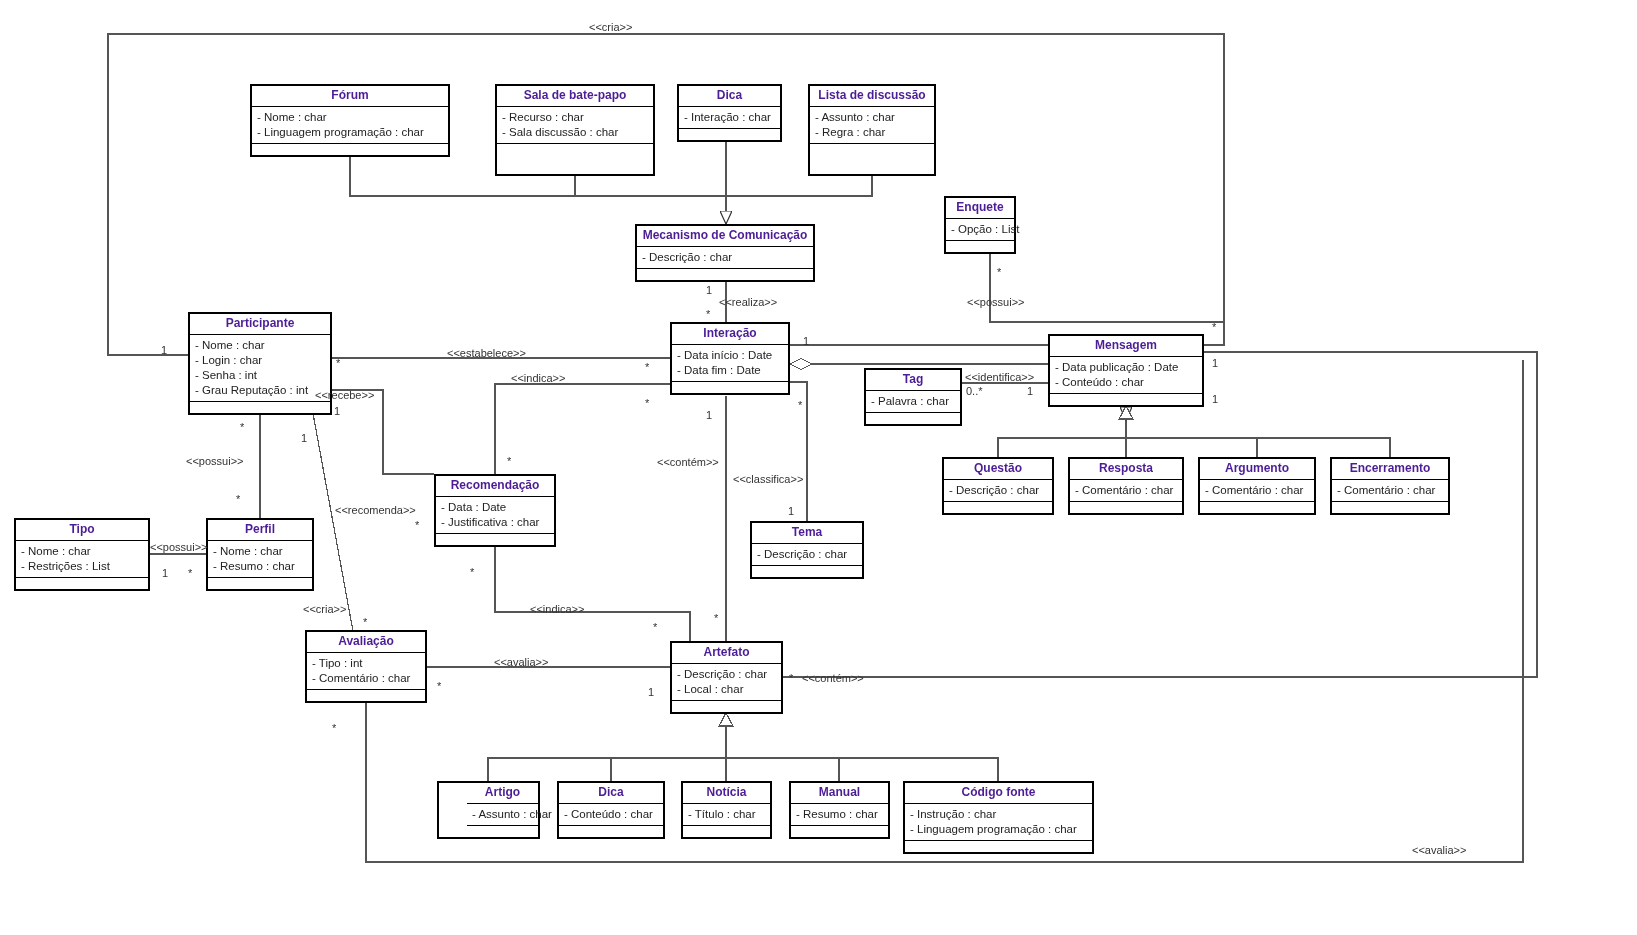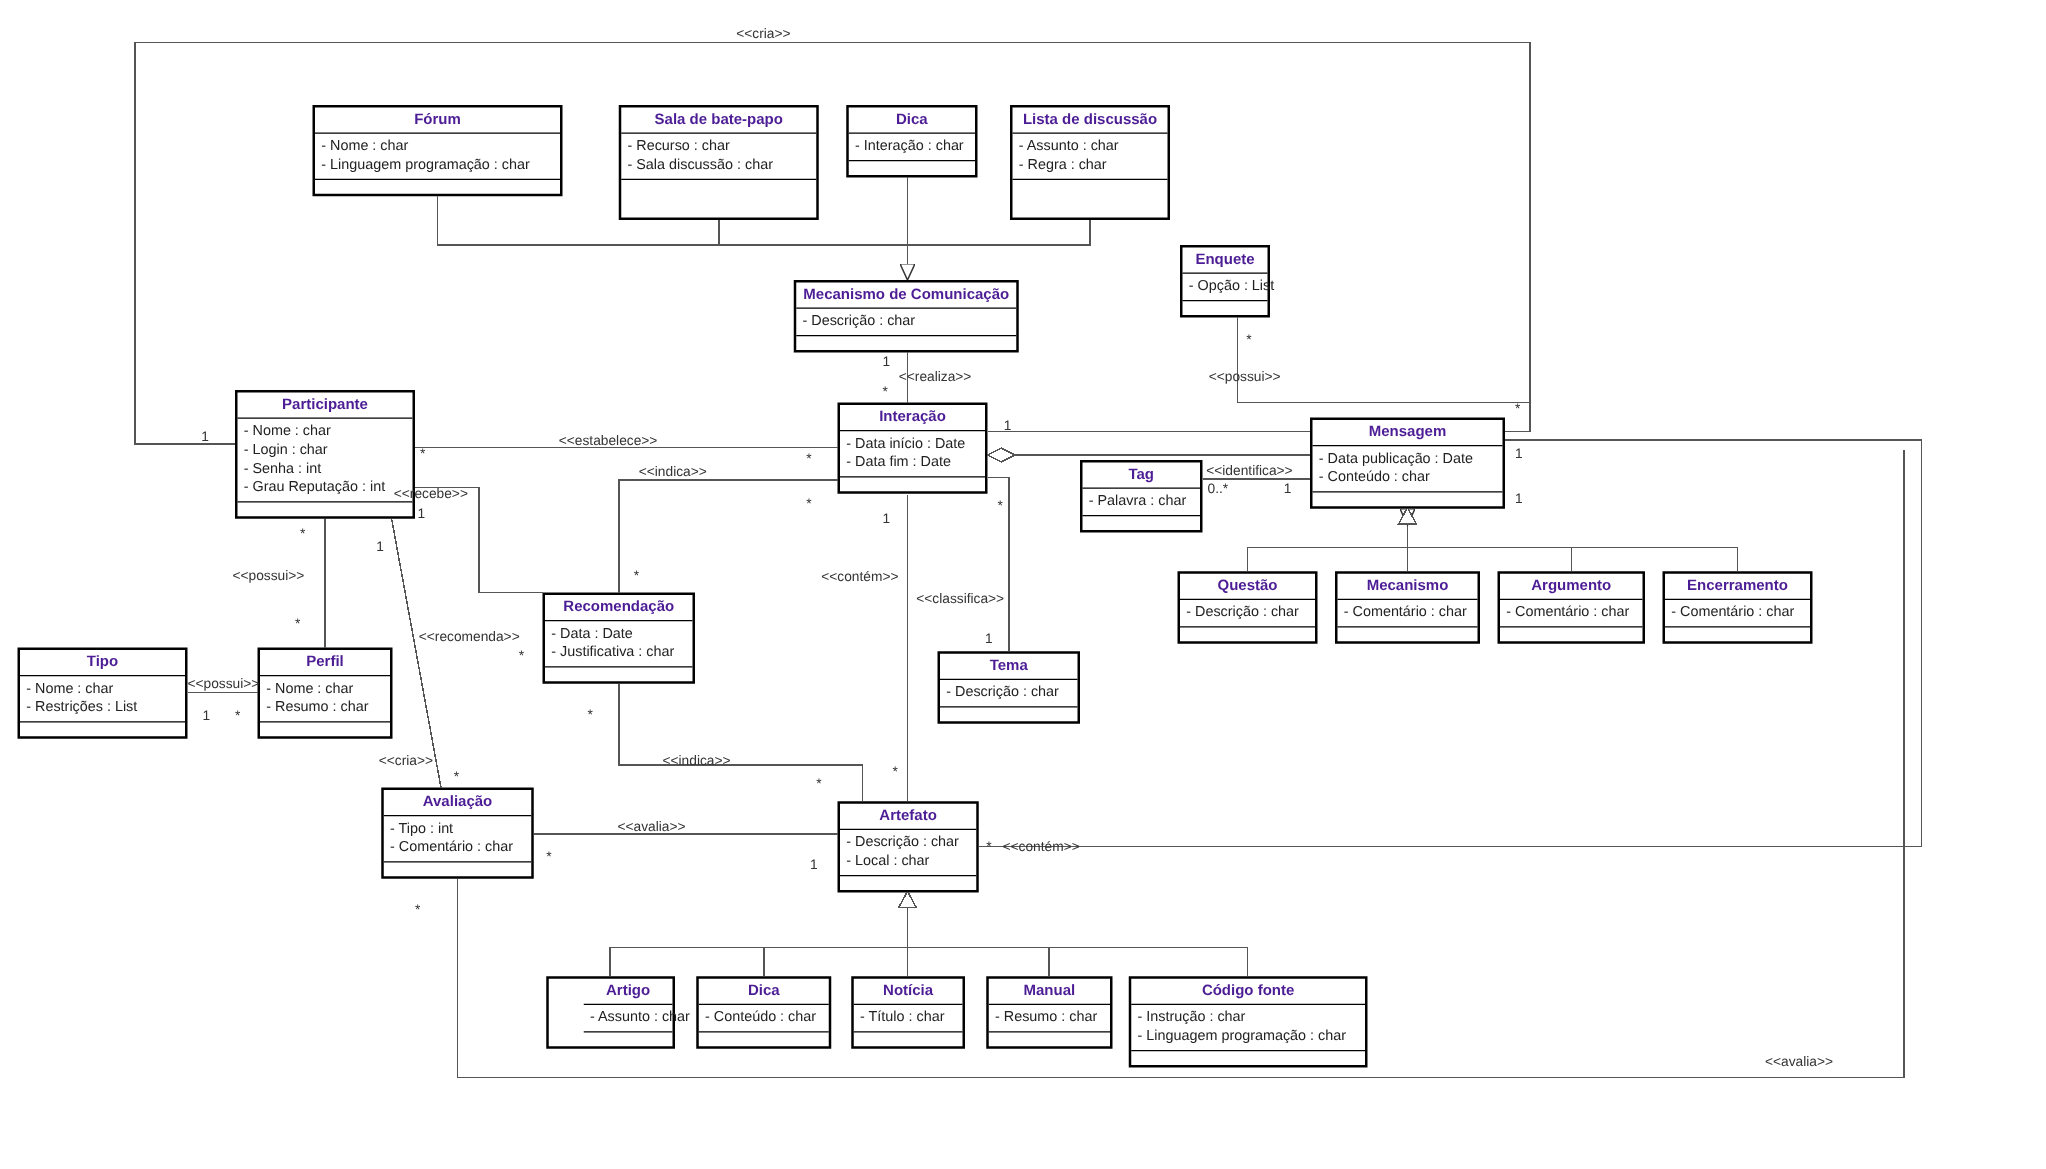--- a/index.html
+++ b/index.html
@@ -234,21 +234,21 @@
 
   <div class="uml-class" style="left:942px;top:457px;width:112px;">
     <div class="uml-name">Questão</div>
     <div class="uml-attrs">
       <div class="uml-attr">- Descrição : char</div>
     </div>
     <div class="uml-ops"></div>
   </div>
 
   <div class="uml-class" style="left:1068px;top:457px;width:116px;">
-    <div class="uml-name">Mecanismo</div>
+    <div class="uml-name">Resposta</div>
     <div class="uml-attrs">
       <div class="uml-attr">- Comentário : char</div>
     </div>
     <div class="uml-ops"></div>
   </div>
 
   <div class="uml-class" style="left:1198px;top:457px;width:118px;">
     <div class="uml-name">Argumento</div>
     <div class="uml-attrs">
       <div class="uml-attr">- Comentário : char</div>

